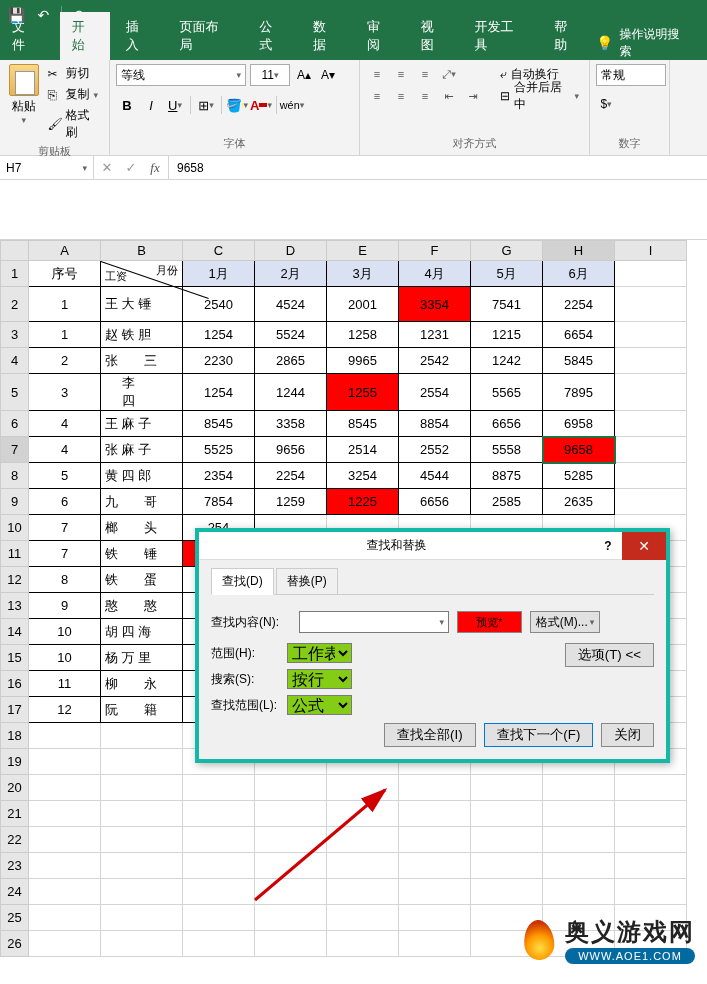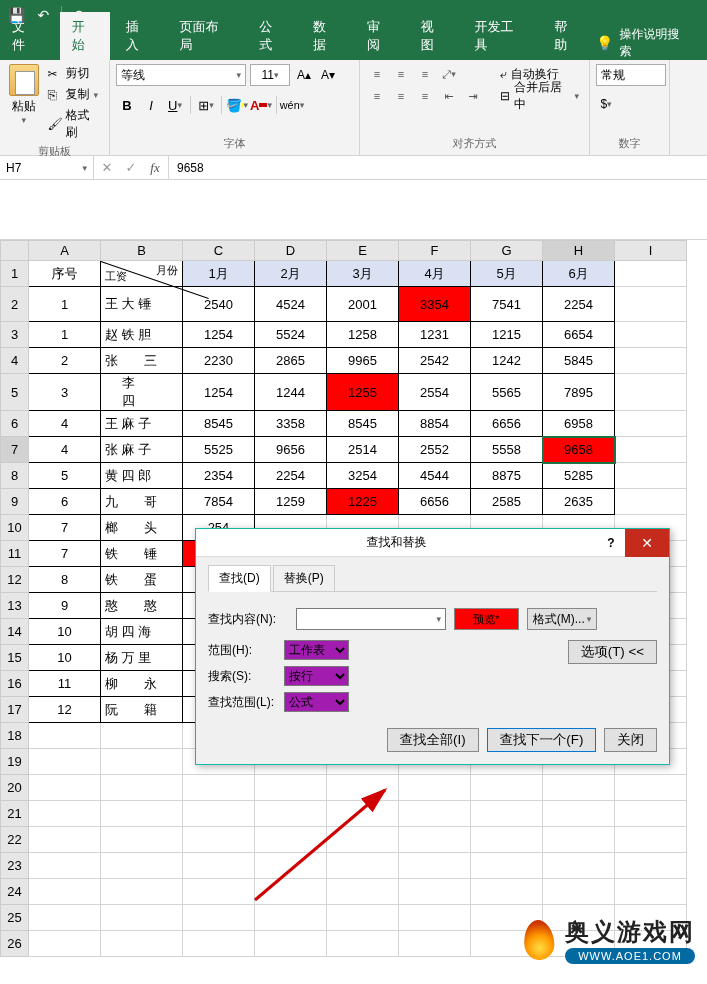--- a/index.html
+++ b/index.html
@@ -76,44 +76,44 @@
 .grid td.header-cell { background: #d9e1f2; border: 1px solid #000; }
 .grid td.diag { background: #fff; position: relative; border: 1px solid #000; font-size: 11px; }
 .diag-line { position: absolute; width: 100%; height: 100%; top: 0; left: 0; }
 .diag-line::after { content: ""; position: absolute; top: 0; left: 0; width: 141%; height: 1px; background: #000; transform: rotate(19deg); transform-origin: 0 0; }
 .diag-top { position: absolute; top: 2px; right: 4px; }
 .diag-bot { position: absolute; bottom: 2px; left: 4px; }
 .grid td.red { background: #ff0000; color: #000; }
 .grid td.active { outline: 2px solid #217346; outline-offset: -1px; background: #ff0000; }
 
 
-.dialog { position: absolute; left: 195px; top: 528px; width: 475px; background: #f0f0f0; border: 1px solid #14b8a6; box-shadow: 2px 2px 8px rgba(0,0,0,0.3); font-size: 12px; }
+.dialog { position: absolute; left: 195px; top: 528px; width: 475px; background: #f0f0f0; border: 4px solid #14b8a6; box-shadow: 2px 2px 8px rgba(0,0,0,0.3); font-size: 12px; }
 .dlg-title { height: 28px; background: #fff; display: flex; align-items: center; border-bottom: 1px solid #ddd; }
 .dlg-title-text { flex: 1; text-align: center; font-size: 12px; }
 .dlg-help { width: 28px; text-align: center; cursor: pointer; font-weight: bold; }
 .dlg-close { width: 44px; height: 28px; background: #c42b1c; color: #fff; display: flex; align-items: center; justify-content: center; cursor: pointer; font-size: 14px; }
 .dlg-body { padding: 8px 12px 12px 12px; }
 .dlg-tabs { display: flex; border-bottom: 1px solid #ccc; margin-bottom: 16px; }
 .dlg-tab { padding: 4px 10px; border: 1px solid #ccc; background: #f0f0f0; margin-right: 2px; margin-bottom: -1px; cursor: pointer; }
 .dlg-tab.active { background: #fff; border-bottom: 1px solid #fff; }
 .dlg-row { display: flex; align-items: center; margin-bottom: 10px; gap: 8px; }
 .dlg-label { width: 80px; }
 .dlg-input { flex: 0 0 150px; height: 22px; border: 1px solid #7a7a7a; background: #fff; }
 .dlg-input.wide { flex: 0 0 150px; display: flex; justify-content: flex-end; align-items: center; padding: 0 4px; }
 .dlg-preview { width: 65px; height: 22px; background: #ff0000; border: 1px solid #888; display: flex; align-items: center; justify-content: center; font-size: 11px; }
 .dlg-format-btn { width: 70px; height: 22px; border: 1px solid #888; background: #e1e1e1; display: flex; align-items: center; justify-content: center; gap: 2px; cursor: pointer; }
-.dlg-select { width: 65px; height: 20px; border: 1px solid #7a7a7a; background: #a21caf; font-size: 12px; }
+.dlg-select { width: 65px; height: 20px; border: 1px solid #7a7a7a; background: #84cc16; font-size: 16px; }
 .dlg-check { display: flex; align-items: center; gap: 4px; }
 .dlg-checks-col { display: flex; flex-direction: column; gap: 6px; margin-left: 12px; }
 .dlg-options-row { display: flex; align-items: flex-start; gap: 20px; }
 .dlg-opt-left { display: flex; flex-direction: column; gap: 6px; }
 .dlg-opt-item { display: flex; align-items: center; gap: 6px; }
 .dlg-btn { height: 24px; padding: 0 12px; border: 1px solid #888; background: #e1e1e1; cursor: pointer; display: flex; align-items: center; }
 .dlg-btn.highlight { border: 1px solid #0078d7; }
-.dlg-footer { display: flex; justify-content: flex-end; gap: 8px; margin-top: 16px; }
+.dlg-footer { display: flex; justify-content: flex-end; gap: 8px; margin-top: 8px; }
 .dlg-options-btn { margin-left: auto; }
 
 
 .arrow { position: absolute; left: 245px; top: 780px; pointer-events: none; }
 .arrow svg { overflow: visible; }
 
 
 .watermark { position: absolute; right: 12px; bottom: 20px; display: flex; align-items: center; gap: 6px; }
 .wm-flame { width: 40px; height: 48px; position: relative; }
 .wm-flame::before { content: ""; position: absolute; width: 30px; height: 40px; left: 5px; top: 4px; background: radial-gradient(circle at 50% 70%, #ffdd44 0%, #ff9900 40%, #cc3300 80%); border-radius: 50% 50% 50% 50% / 60% 60% 40% 40%; transform: rotate(-5deg); }

